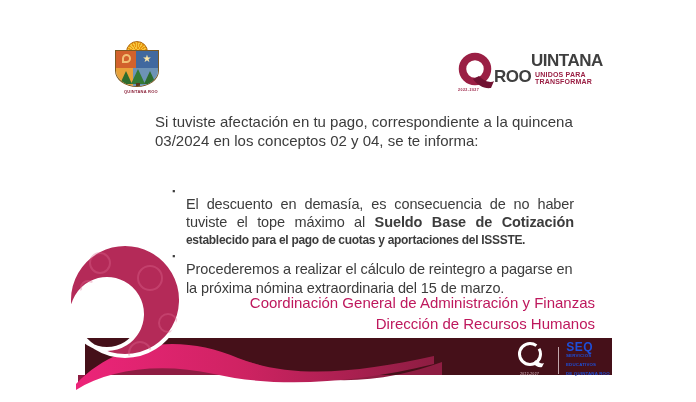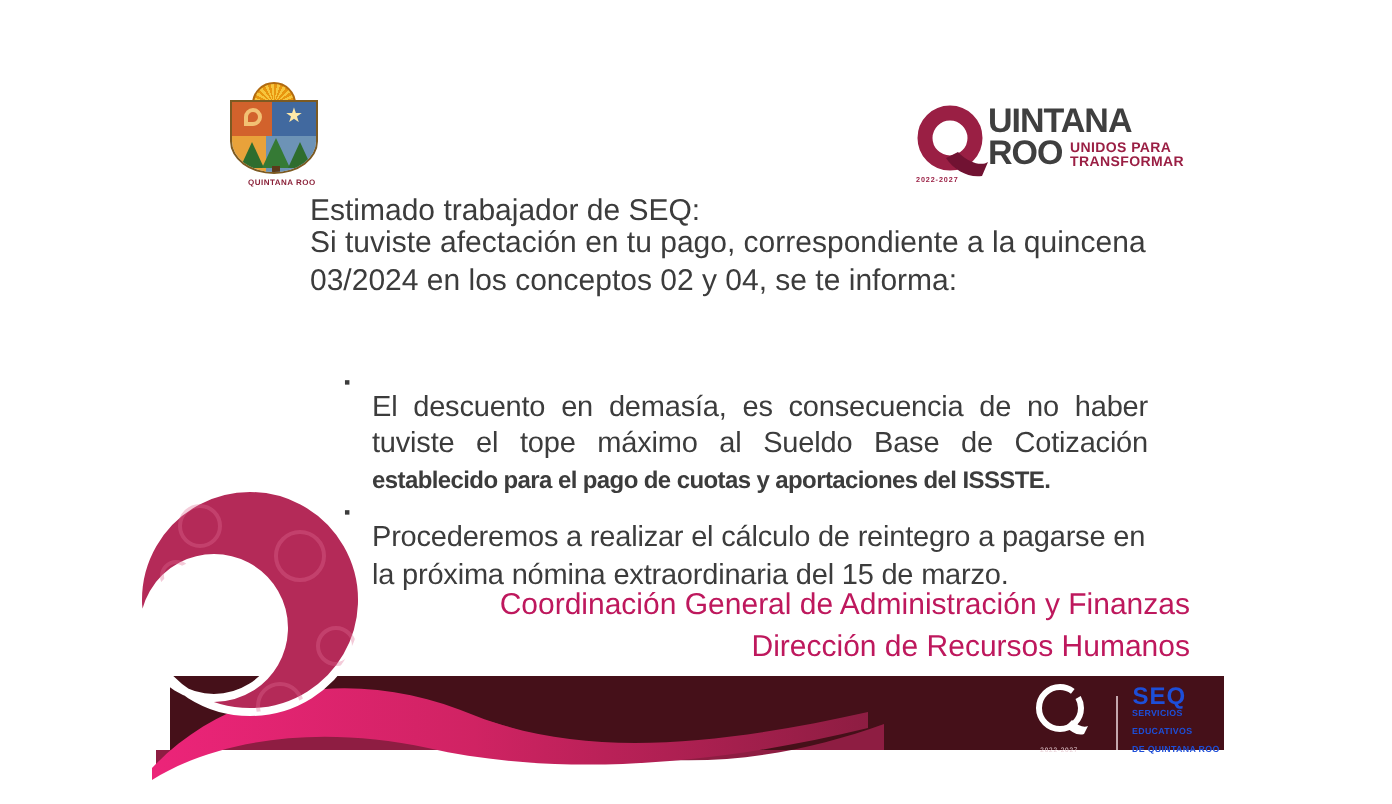--- a/index.html
+++ b/index.html
@@ -30,34 +30,34 @@
   .coa-trees { position:absolute; left:0; top:0; }
   .coa-caption { margin-top:2px; font-size:8px; transform:scale(0.5); transform-origin:center top;
     font-weight:bold; color:#8a2038; letter-spacing:.5px; white-space:nowrap; }
   
   .brand { position:absolute; left:457px; top:50px; width:150px; height:48px; }
   .brand-q { position:absolute; left:0; top:2px; }
   .brand-years { position:absolute; left:1px; top:38px; font-size:8px; transform:scale(0.45);
     transform-origin:left top; color:#9a1f44; font-weight:bold; letter-spacing:1px; }
   .wordmark { position:absolute; left:37px; font-weight:bold; color:#3f3f3f;
     font-size:17px; letter-spacing:-0.5px; line-height:16px; }
-  .wm-top { top:3px; }
+  .wm-top { top:3px;margin-left:37px; }
   .wm-bottom { top:19px;text-align:right; }
   .tagline { position:absolute; left:78px; top:21px; color:#9a1f44; font-weight:bold;
     font-size:7px; line-height:7px; letter-spacing:.2px; }
   
   .greeting { position:absolute; left:155px; top:97px; font-size:15px; }
   .intro { position:absolute; left:155px; top:112px; font-size:15px; line-height:19px; }
   .bullet { position:absolute; left:172px; font-size:14.5px; line-height:18px; width:402px; }
   .b1 { top:179px; }
   .b2 { top:244px; line-height:19px; }
   .bullet .marker { position:absolute; left:0; top:3px; font-size:9px; }
   .bullet .btext { margin-left:14px; width:388px; letter-spacing:-0.1px;margin-top:16px; }
   .jline { text-align:justify; text-align-last:justify; }
-  .b-bold { font-weight:normal; }
+  .b-bold { font-weight:bold; }
   .b1-line3 { font-weight:bold; white-space:nowrap; font-size:12px; letter-spacing:-0.3px; }
   .footer-sign { position:absolute; left:140px; top:292px; width:455px; text-align:right;
     font-size:15px; line-height:21px; color:#be185d; }
   
   .bar { position:absolute; left:85px; top:338px; width:527px; height:37px; background:#451019; z-index:1; }
   .bar-seq { position:absolute; left:506px; top:340px; z-index:4; display:flex; align-items:center; }
   .bar-q-wrap { text-align:center; }
   .bar-years { font-size:8px; transform:scale(0.4); transform-origin:center top;
     color:#e7cdd4; letter-spacing:1px; margin-top:-2px; }
   .bar-divider { width:1px; height:27px; background:#d9c2c8; margin:0 7px 0 5px; opacity:.85; }
@@ -100,21 +100,20 @@
     </svg>
     <div class="brand-years">2022-2027</div>
     <div class="wordmark wm-top">UINTANA</div>
     <div class="wordmark wm-bottom">ROO</div>
     <div class="tagline">
       <div>UNIDOS PARA</div>
       <div>TRANSFORMAR</div>
     </div>
   </div>
 
-  <div class="greeting">Estimado trabajador de SEQ:</div>
 
   <div class="intro">
     <div>Si tuviste afectación en tu pago, correspondiente a la quincena</div>
     <div>03/2024 en los conceptos 02 y 04, se te informa:</div>
   </div>
 
   <div class="bullet b1">
     <span class="marker">▪</span>
     <div class="btext">
       <div class="jline">El descuento en demasía, es consecuencia de no haber</div>

